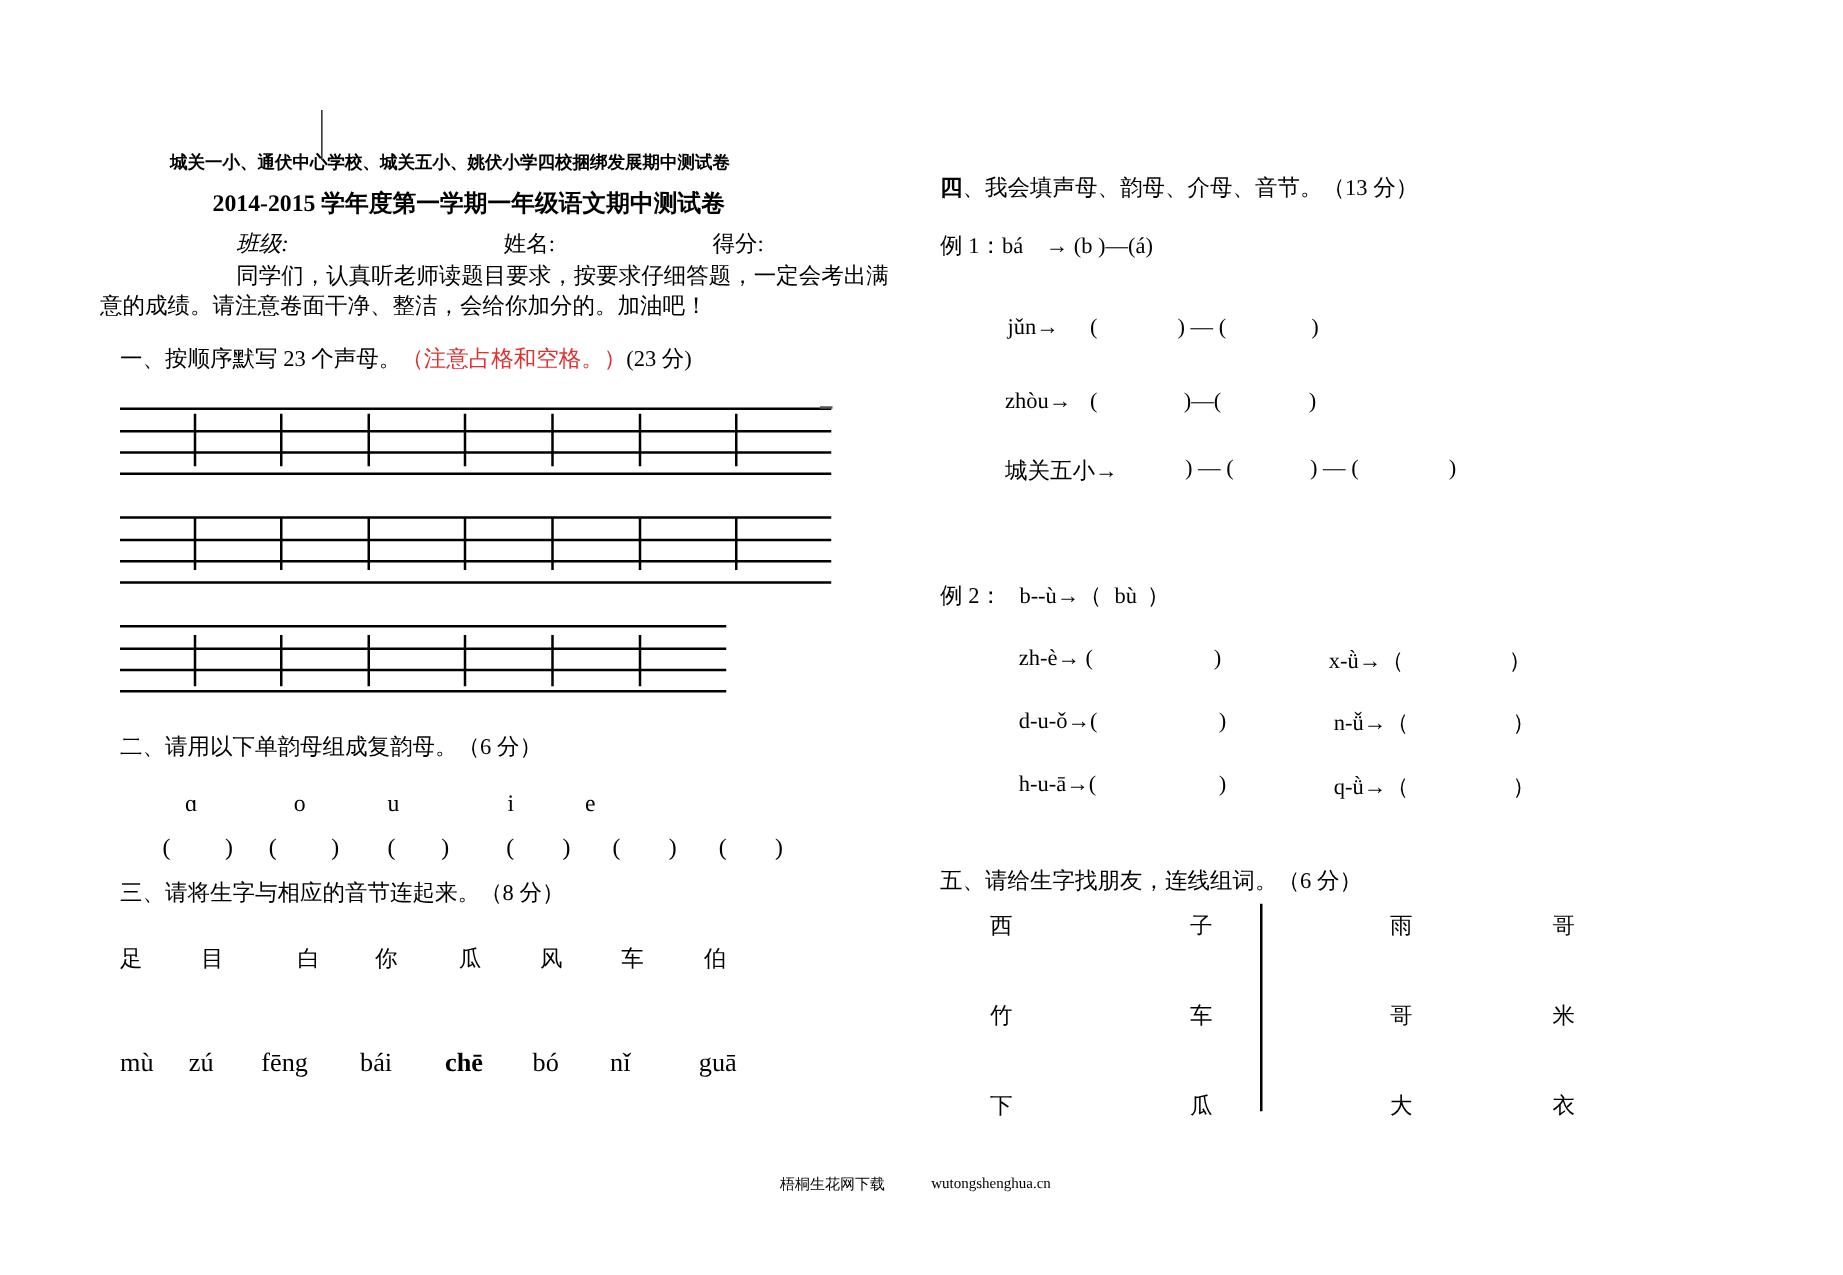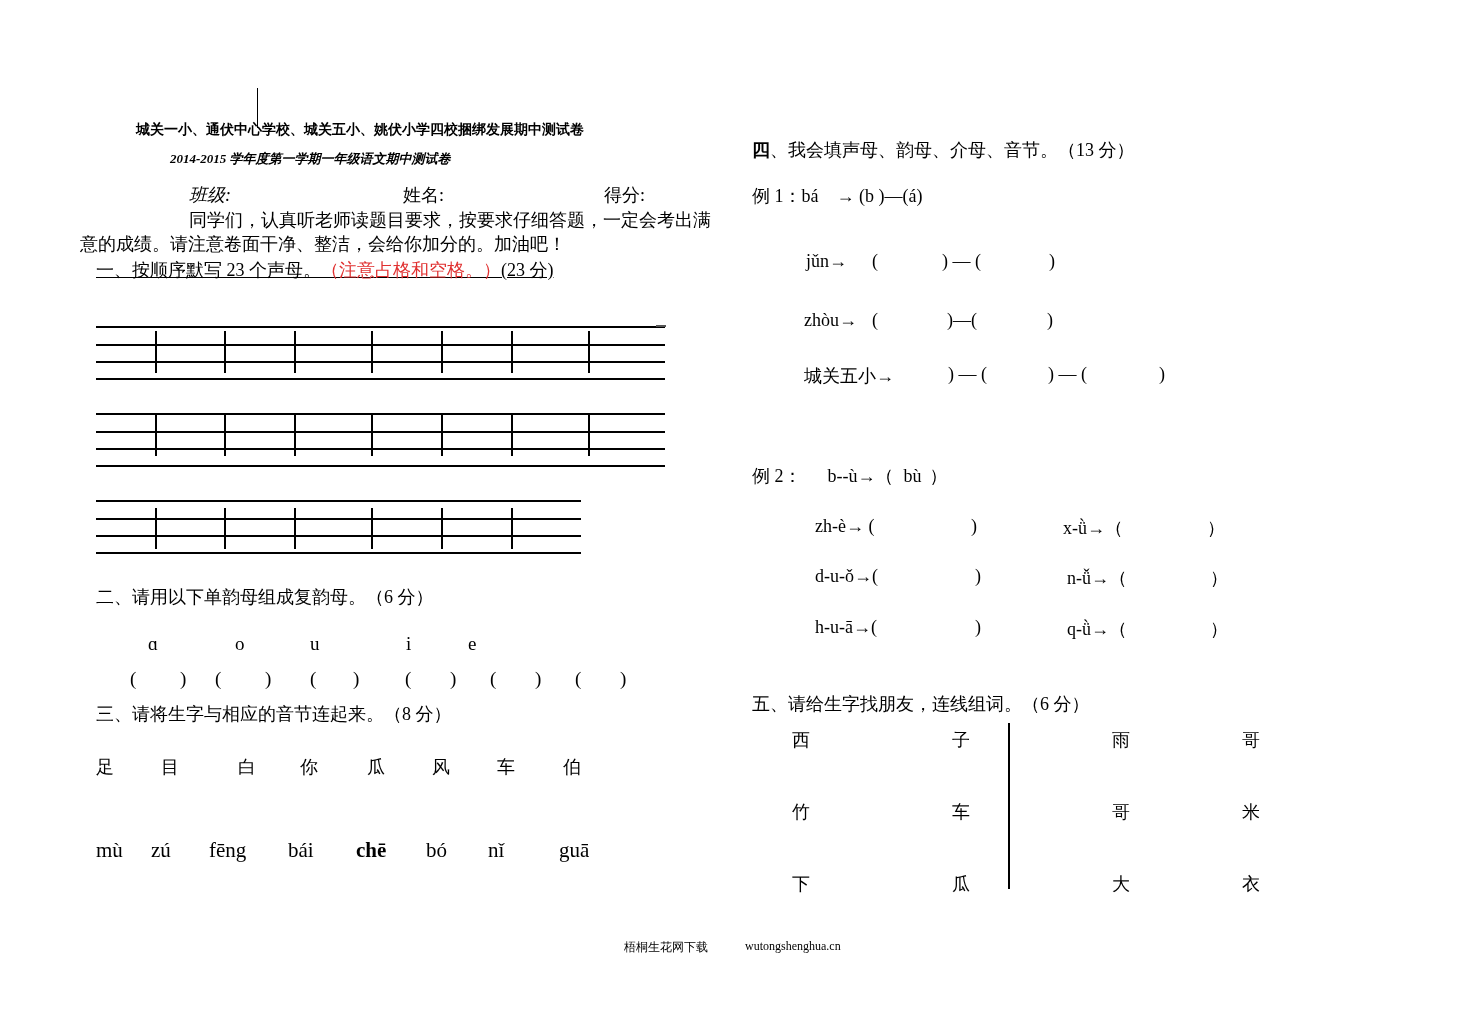--- a/index.html
+++ b/index.html
@@ -2,44 +2,44 @@
 <html><head>
 <meta charset="utf-8">
 <style>
   html, body { margin:0; padding:0; background:#ffffff; }
   body { width:1474px; height:1020px; position:relative; overflow:hidden;
          font-family:"Liberation Serif","DejaVu Serif",serif; color:#000; }
   .abs { position:absolute; white-space:nowrap; }
   .hline { position:absolute; height:1.5px; background:#000; }
   .vline { position:absolute; width:1.5px; background:#000; }
   .subtitle { font-size:14px; font-weight:bold; }
-  .title { font-size:13px; font-weight:bold;font-style:italic; }
+  .title { font-size:19px; font-weight:bold; }
   .body18 { font-size:18px; }
   .red { color:#e03030; }
   .pin { font-size:19px; }
   .pin-big { font-size:21px; }
   .small { font-size:12px; }
   .bold { font-weight:bold; }
 </style>
 </head>
 <body>
 
 <div class="vline" style="left:257px;top:88px;height:40px;width:1px;"></div>
 
 <div class="abs subtitle" style="left:136px;top:121px;">城关一小、通伏中心学校、城关五小、姚伏小学四校捆绑发展期中测试卷</div>
 <div class="abs title" style="left:170px;top:150px;">2014-2015 学年度第一学期一年级语文期中测试卷</div>
 
 <div class="abs body18" style="left:189px;top:183px;font-style:italic;">班级:</div>
 <div class="abs body18" style="left:403px;top:183px;">姓名:</div>
-<div class="abs body18" style="left:604px;top:183px;">得分:</div>
+<div class="abs body18" style="left:570px;top:183px;">得分:</div>
 
 <div class="abs body18" style="left:189px;top:208px;">同学们，认真听老师读题目要求，按要求仔细答题，一定会考出满</div>
 <div class="abs body18" style="left:80px;top:232px;">意的成绩。请注意卷面干净、整洁，会给你加分的。加油吧！</div>
 
-<div class="abs body18" style="left:96px;top:258px;text-decoration:underline;">
+<div class="abs body18" style="left:96px;top:275px;">
   <span>一、按顺序默写 23 个声母。</span><span class="red">（注意占格和空格。）</span><span>(23 分)</span>
 </div>
 
 <div>
   <div class="hline" style="left:96px;top:326px;width:569px;"></div>
   <div class="hline" style="left:656px;top:325px;width:10px;background:#555;"></div>
   <div class="hline" style="left:96px;top:344px;width:569px;"></div>
   <div class="hline" style="left:96px;top:361px;width:569px;"></div>
   <div class="hline" style="left:96px;top:378px;width:569px;"></div>
   <div class="vline" style="left:155px;top:331px;height:42px;"></div>
@@ -141,21 +141,21 @@
 <div class="abs body18" style="left:1047px;top:310px;">)</div>
 
 <div class="abs body18" style="left:804px;top:364px;">
   <span>城关五小→</span>
 </div>
 <div class="abs body18" style="left:948px;top:364px;">) — (</div>
 <div class="abs body18" style="left:1048px;top:364px;">) — (</div>
 <div class="abs body18" style="left:1159px;top:364px;">)</div>
 
 <div class="abs body18" style="left:752px;top:464px;">
-  <span style="margin-right:26px;">例 2：</span><span>b--ù→（</span><span style="margin:0 8px 0 10px;">bù</span><span>）</span>
+  <span style="margin-right:14px;">例 2：</span><span>b--ù→（</span><span style="margin:0 8px 0 10px;">bù</span><span>）</span>
 </div>
 
 <div class="abs body18" style="left:815px;top:516px;">zh-è→ (</div>
 <div class="abs body18" style="left:971px;top:516px;">)</div>
 <div class="abs body18" style="left:815px;top:566px;">d-u-ǒ→(</div>
 <div class="abs body18" style="left:975px;top:566px;">)</div>
 <div class="abs body18" style="left:815px;top:617px;">h-u-ā→(</div>
 <div class="abs body18" style="left:975px;top:617px;">)</div>
 
 <div class="abs body18" style="left:1063px;top:516px;">x-ǜ→（</div>

